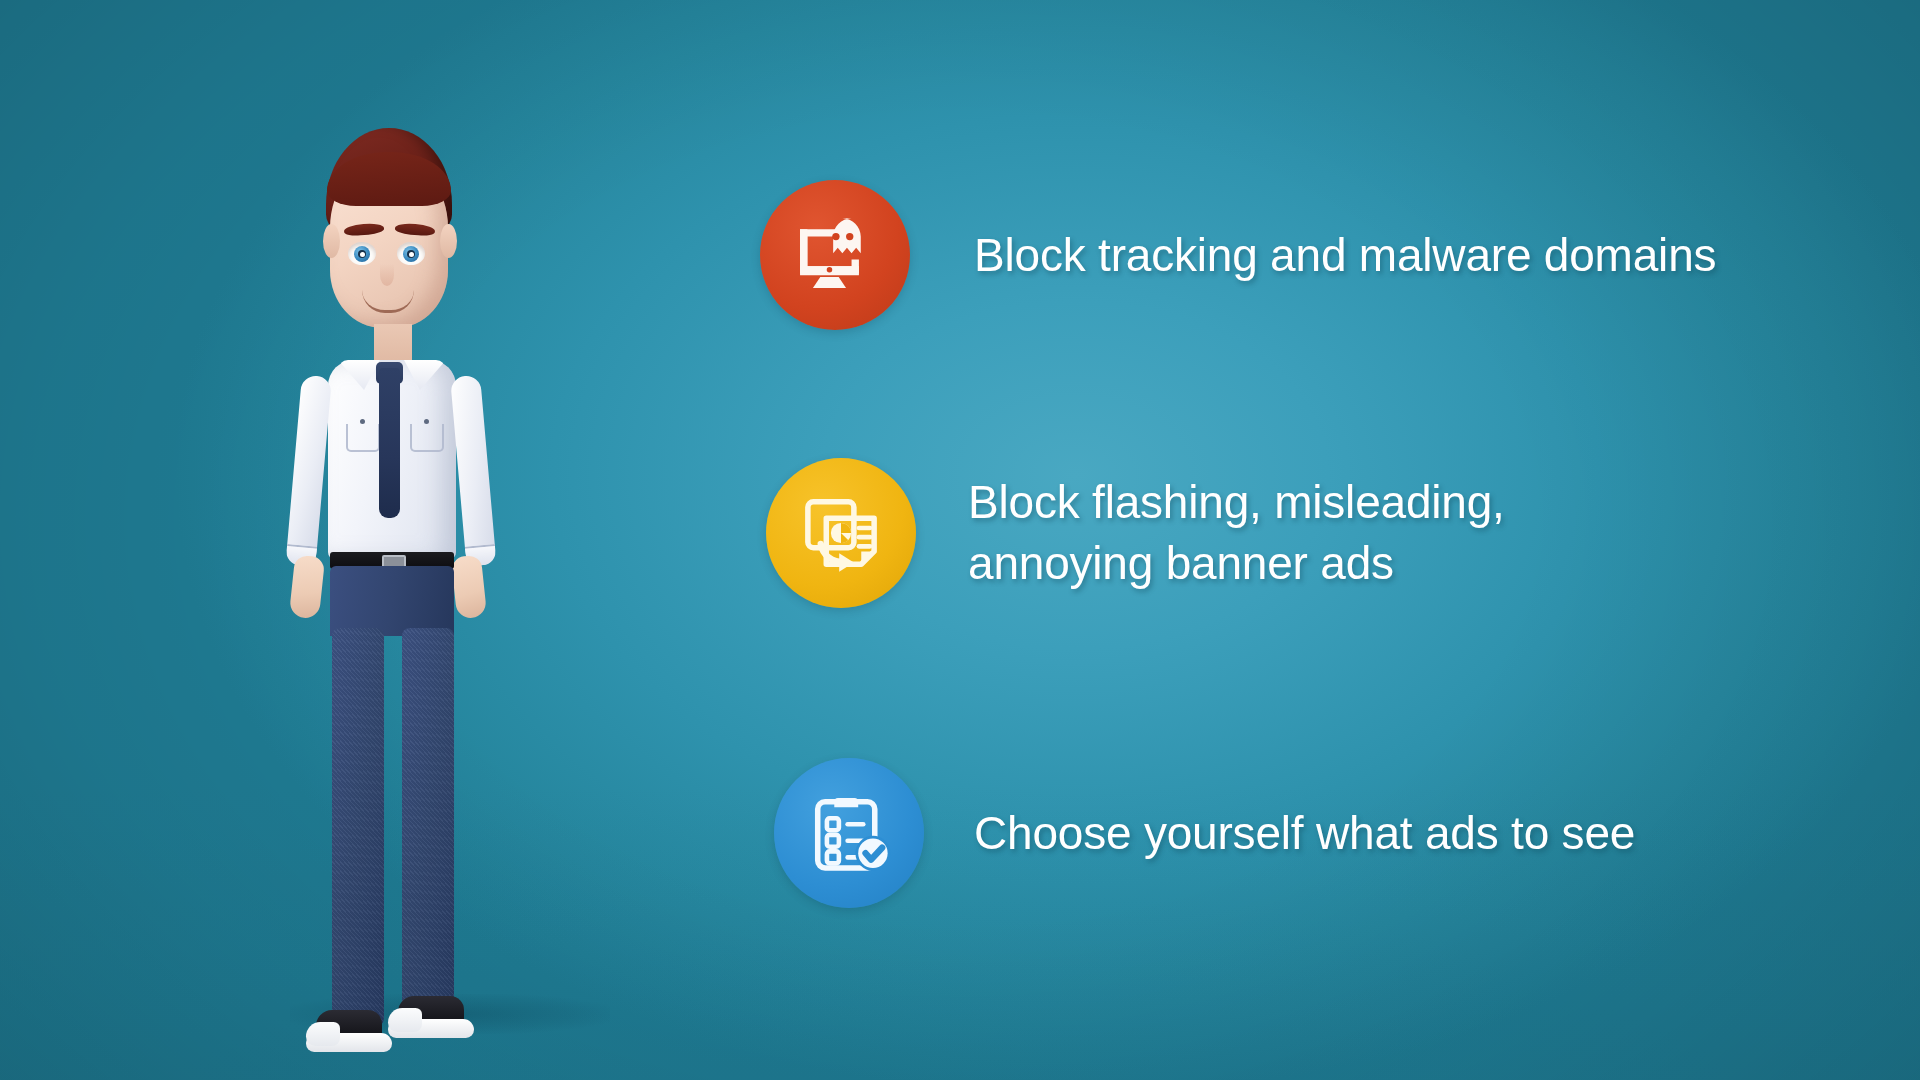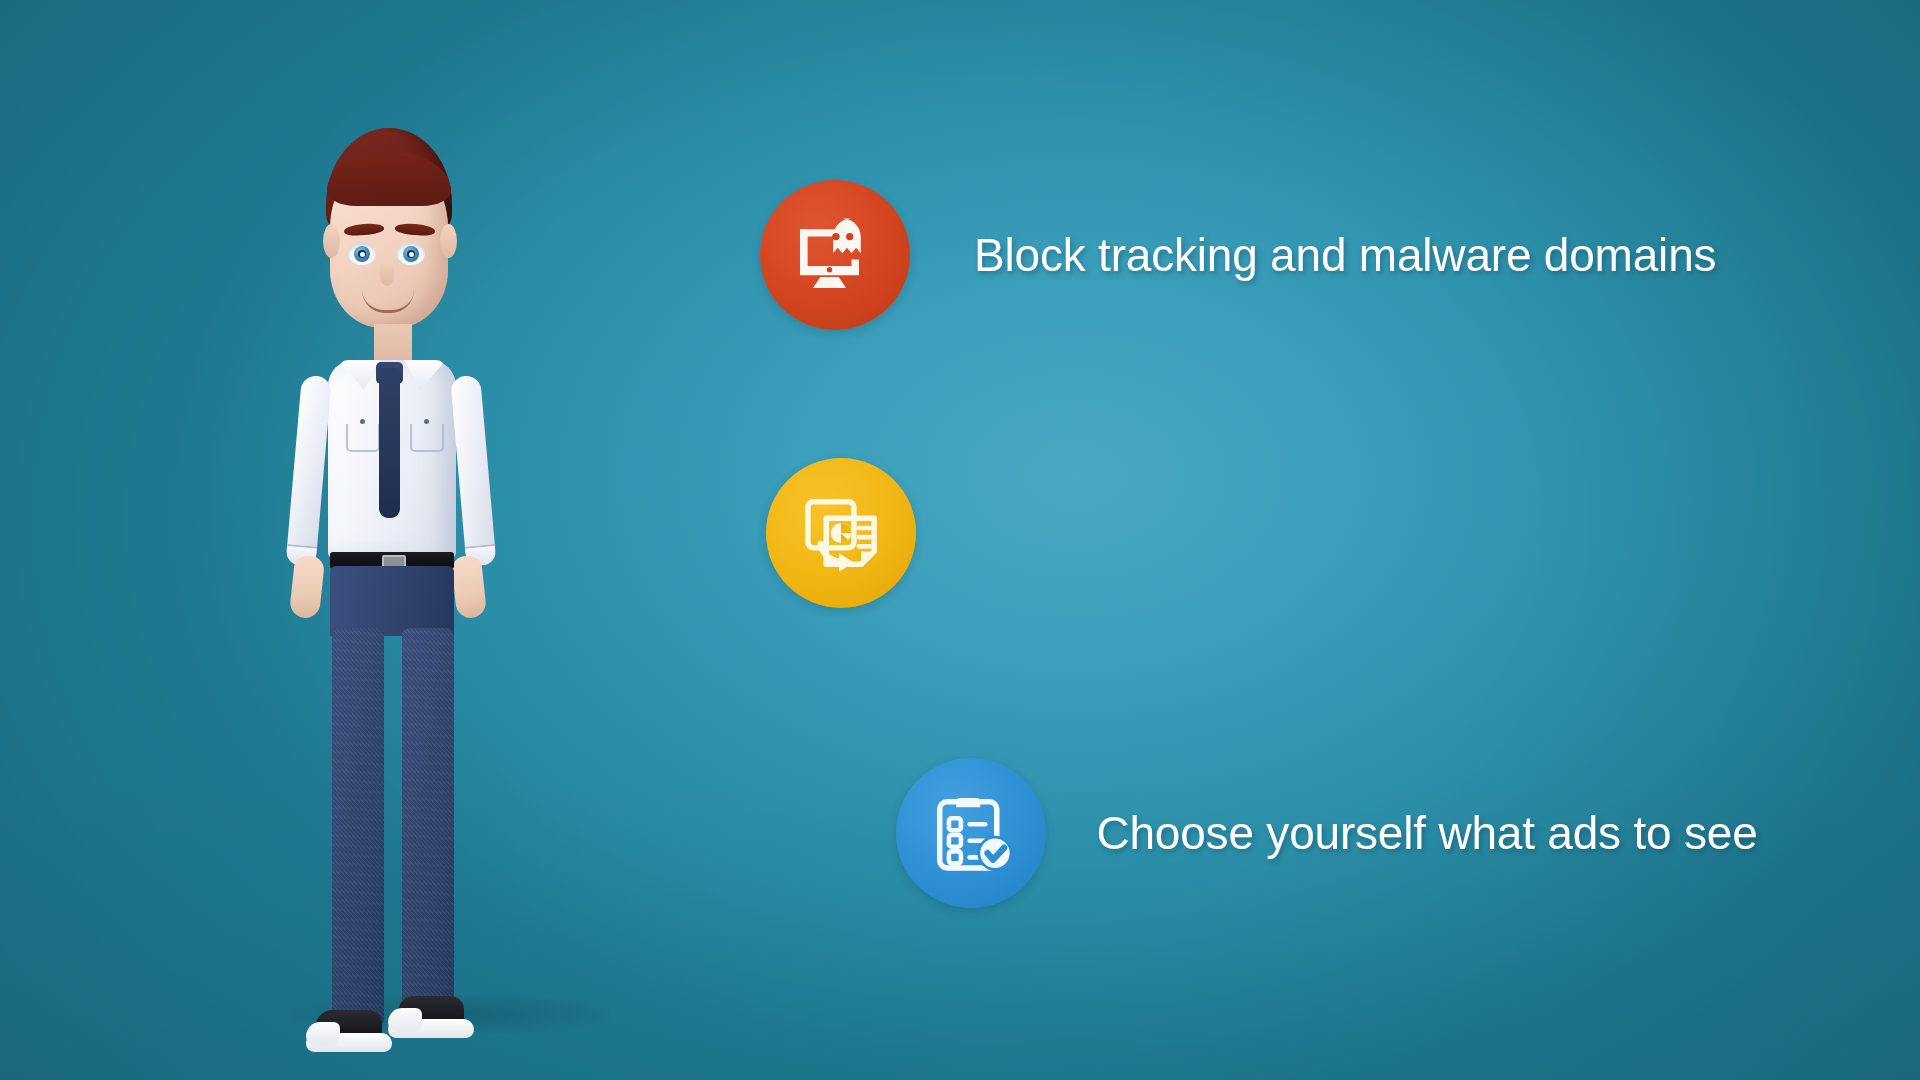--- a/index.html
+++ b/index.html
@@ -240,21 +240,21 @@
     width: 1120px;
   }
   .feature-row {
     position: absolute;
     display: flex;
     align-items: center;
     width: 1120px;
   }
   .feature-row.r1 { top: 0px; }
   .feature-row.r2 { top: 278px; }
-  .feature-row.r3 { top: 578px; justify-content: center; }
+  .feature-row.r3 { top: 578px; }
 
   .badge {
     position: relative;
     flex: 0 0 auto;
     width: 150px;
     height: 150px;
     border-radius: 50%;
     display: flex;
     align-items: center;
     justify-content: center;
@@ -397,20 +397,22 @@
             <path d="M50 50V39a11 11 0 0 1 11 11z" fill="#f0b511"></path>
             <path d="M50 50l8 8a11 11 0 0 1-8 3z" fill="#f0b511"></path>
             <rect x="67" y="42" width="17" height="5" rx="2.5" fill="#fff8e3"></rect>
             <rect x="67" y="52" width="17" height="5" rx="2.5" fill="#fff8e3"></rect>
             <rect x="67" y="62" width="17" height="5" rx="2.5" fill="#fff8e3"></rect>
             <path d="M28 62c2 12 12 20 26 20" fill="none" stroke="#fff8e3" stroke-width="7" stroke-linecap="round"></path>
             <path d="M48 72l16 10-16 10z" fill="#fff8e3"></path>
           </svg>
         </span>
       </div>
+      <div class="feature-text">Block flashing, misleading,
+annoying banner ads</div>
     </div>
 
     <div class="feature-row r3">
       <div class="badge blue">
         <span>
           <svg viewBox="0 0 100 100" aria-hidden="true">
             <rect x="16" y="16" width="62" height="72" rx="8" fill="none" stroke="#f2f9ff" stroke-width="6"></rect>
             <path d="M38 12h18a4 4 0 0 1 4 4v6H34v-6a4 4 0 0 1 4-4z" fill="#f2f9ff"></path>
             <rect x="26" y="34" width="13" height="13" rx="3" fill="none" stroke="#f2f9ff" stroke-width="5"></rect>
             <rect x="26" y="52" width="13" height="13" rx="3" fill="none" stroke="#f2f9ff" stroke-width="5"></rect>

